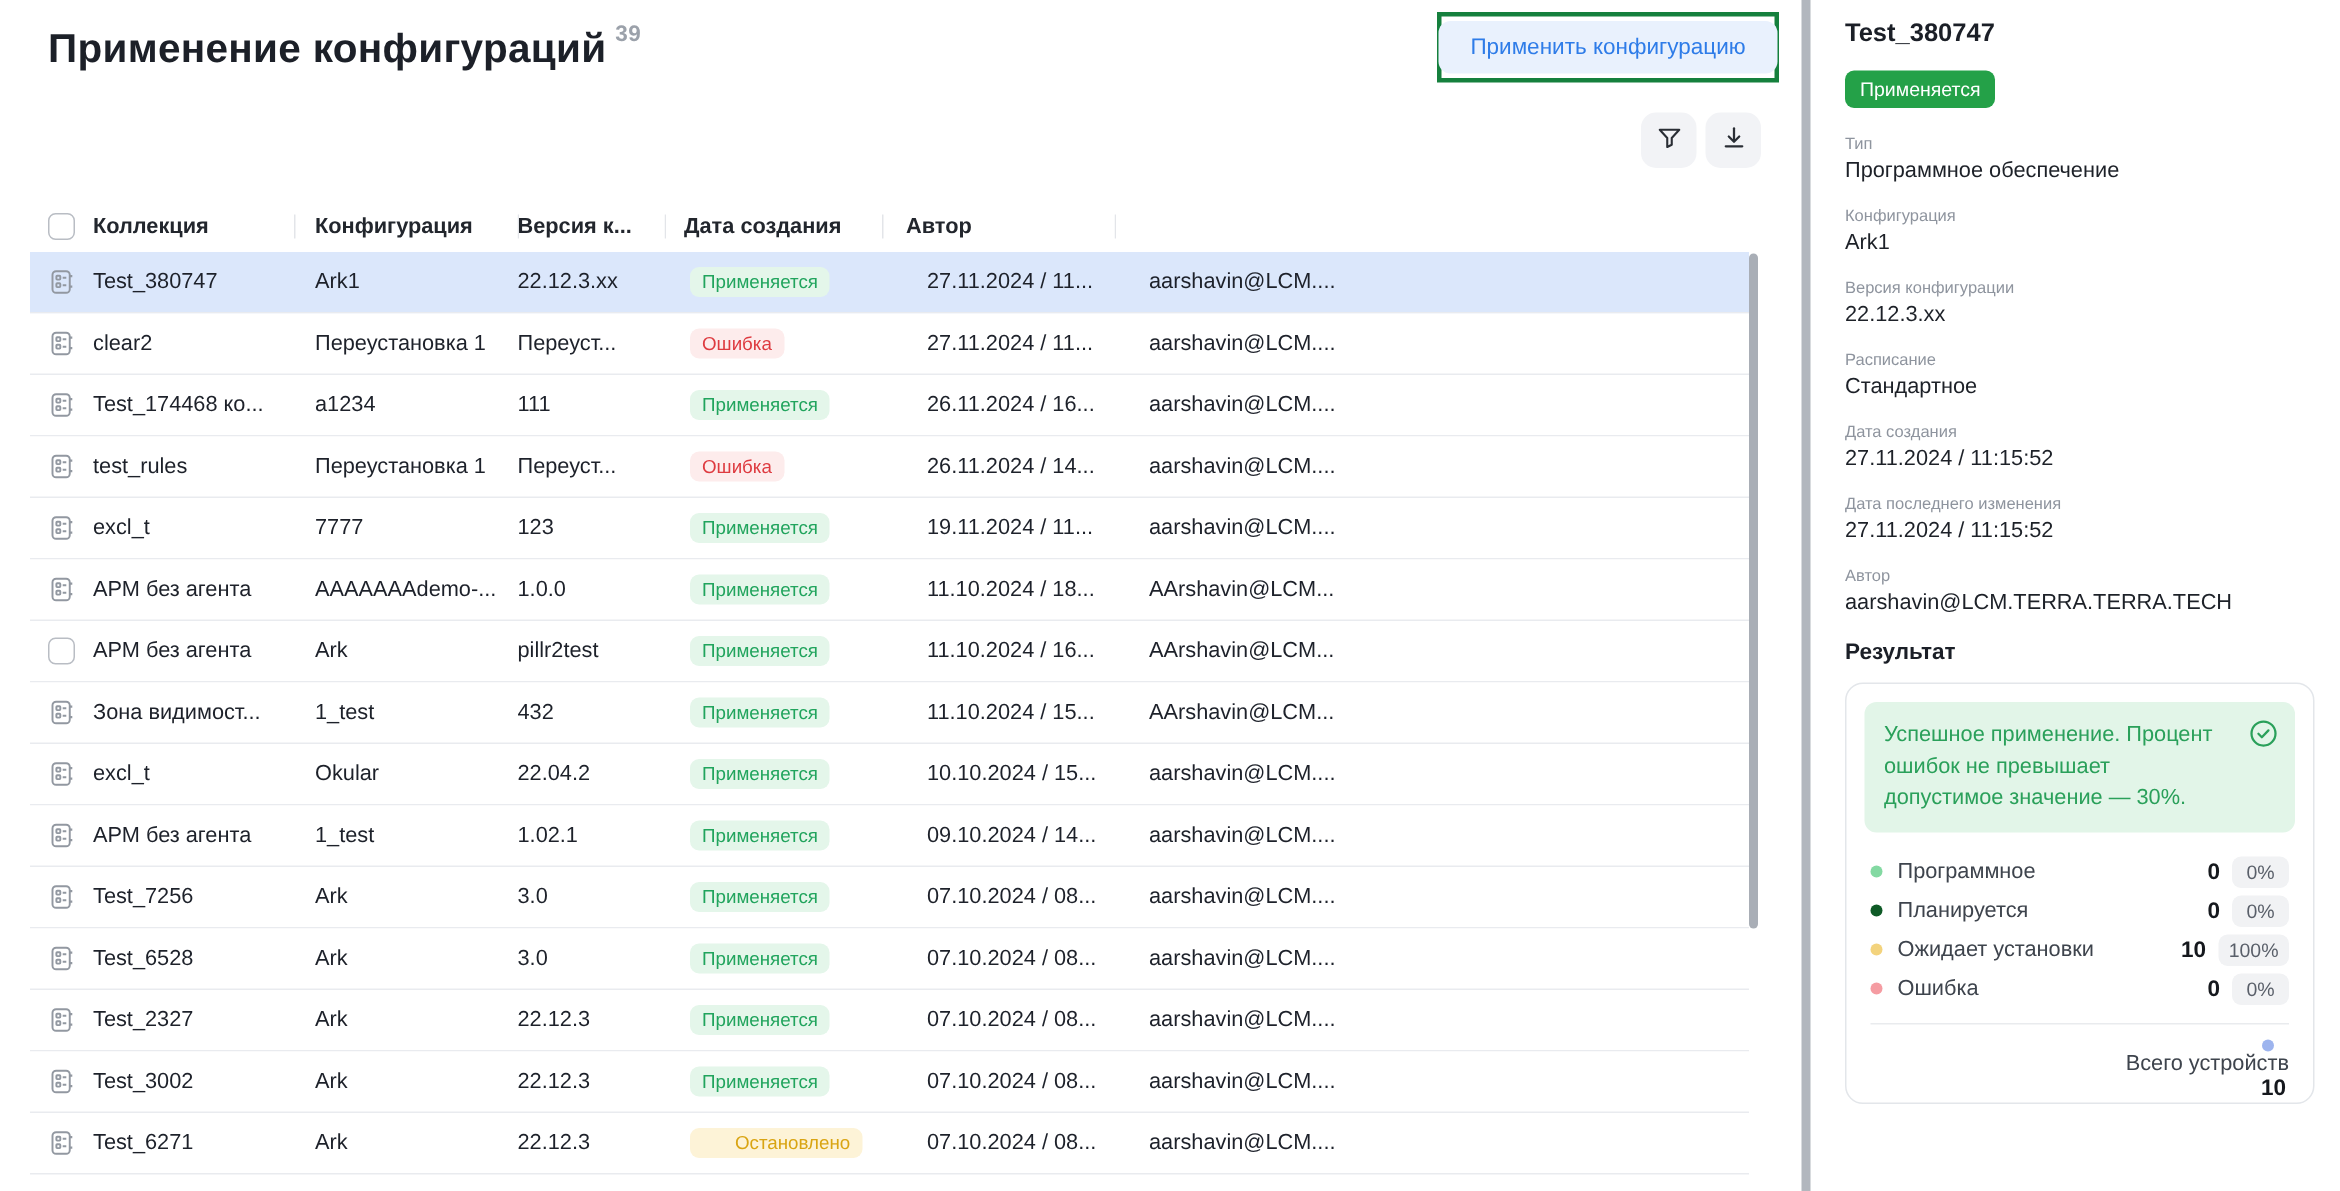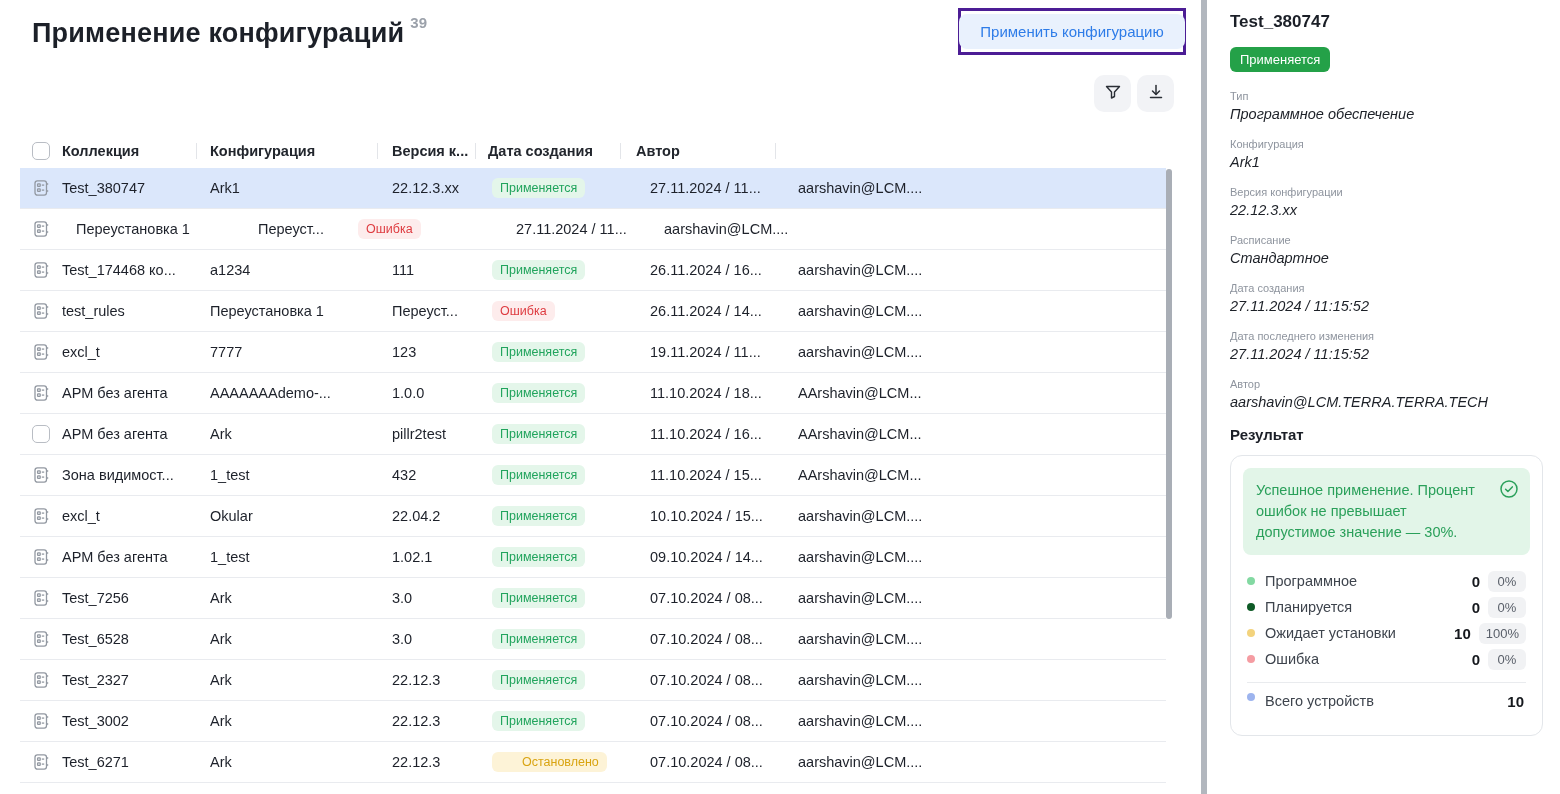--- a/index.html
+++ b/index.html
@@ -5,40 +5,40 @@
   * { margin:0; padding:0; box-sizing:border-box; }
   html,body { width:1560px; height:794px; overflow:hidden; background:#ffffff;
               font-family:"Liberation Sans", sans-serif; color:#1d212a; }
   .abs { position:absolute; }
 
   
   #page-title { left:32px; top:14px; font-size:27px; font-weight:700; color:#1c2028; letter-spacing:.2px; }
   #page-title sup { font-size:15px; font-weight:600; color:#9ba1aa; margin-left:6px; vertical-align:14px; }
 
   #annotation-box { left:958px; top:8px; width:228px; height:47px;
-                    border:3px solid #4c1d95; display:flex; align-items:center; justify-content:center; }
+                    border:3px solid #15803d; display:flex; align-items:center; justify-content:center; }
   #apply-btn { border:none; background:#e9f1fd; color:#2e7ce8; font-size:15px;
                font-family:inherit; padding:9px 21px; border-radius:8px; cursor:pointer; white-space:nowrap; }
 
   .iconbtn { top:75px; width:37px; height:37px; border-radius:10px; background:#f2f3f6;
              display:flex; align-items:center; justify-content:center; cursor:pointer; border:none; }
   #filter-btn { left:1094px; }
   #download-btn { left:1137px; }
 
   
   #table { left:20px; top:134px; width:1146px; }
   .thead { display:flex; height:34px; align-items:center; font-weight:700; font-size:14.5px; color:#22262d; }
   .trow  { display:flex; height:41px; align-items:center; font-size:14.5px; border-bottom:1px solid #e9ebef;
            background:#fff; cursor:pointer; }
   .trow.selected { background:#dbe7fb; }
   .c { display:flex; align-items:center; height:100%; overflow:hidden; white-space:nowrap; }
   .c0 { width:42px;  padding-left:12px; }
   .c1 { width:134px; }
   .c2 { width:149px; padding-left:14px; }
-  .c3 { width:98px;  padding-left:15px;margin-left:32px; }
+  .c3 { width:98px;  padding-left:0; }
   .c4 { width:162px; padding-left:17px; }
   .c5 { width:145px; padding-left:13px; }
   .c6 { width:155px; padding-left:16px; }
   .c7 { flex:1; }
   .thead .c2,.thead .c3,.thead .c4,.thead .c5,.thead .c6,.thead .c7 { position:relative; }
   .thead .c2::before,.thead .c3::before,.thead .c4::before,.thead .c5::before,
   .thead .c6::before,.thead .c7::before {
      content:""; position:absolute; left:0; top:9px; width:1px; height:16px; background:#e3e5e9; }
 
   .cbx { width:18px; height:18px; border:1.5px solid #b9bdc4; border-radius:5px; background:#fff; display:inline-block; }
@@ -54,36 +54,36 @@
   #table-scrollbar { left:1166px; top:169px; width:6px; height:450px; border-radius:3px; background:#a9aeb6; }
   #panel-divider   { left:1201px; top:0; width:6px; height:794px; background:#b2b7be; }
 
   
   #details { left:1207px; top:0; width:353px; height:794px; padding:12px 17px 0 23px; overflow:hidden; }
   #details h2 { font-size:17px; font-weight:700; margin-bottom:15px; color:#1b1f27; }
   #details-badge { display:inline-block; background:#24a148; color:#fff; font-size:13px;
                    padding:5px 10px; border-radius:6px; margin-bottom:18px; }
   .field { margin-bottom:16px; }
   .field .lbl { font-size:11px; color:#8e949e; margin-bottom:4px; }
-  .field .val { font-size:14.5px; color:#1d2128;font-style:italic; }
+  .field .val { font-size:14.5px; color:#1d2128; }
 
   #result-heading { font-size:15px; font-weight:700; margin:10px 0 12px; color:#1b1f27; }
   #result-card { border:1px solid #e3e6ea; border-radius:12px; padding:12px; }
   #result-msg { position:relative; background:#e2f5e8; border-radius:8px; padding:12px 40px 12px 13px;
                 color:#2aa05a; font-size:14.5px; line-height:1.45; }
   #result-msg .ck { position:absolute; top:11px; right:11px; }
   .stats { margin:13px 4px 0; }
   .srow { display:flex; align-items:center; height:26px; font-size:14.5px; color:#3e444d; }
   .dot { width:8px; height:8px; border-radius:50%; margin-right:10px; flex:0 0 auto; }
   .slabel { flex:1; }
   .sval { font-weight:700; color:#15181d; font-size:15px; margin-right:8px; }
   .spill { background:#f1f2f4; color:#595f69; font-size:13px; border-radius:6px;
            padding:3px 7px; min-width:38px; text-align:center; }
   .sep { height:1px; background:#e9ebee; margin:10px 4px; }
-  .total { display:flex; align-items:flex-start; height:30px; font-size:14.5px; color:#3e444d; padding:0 4px; }
+  .total { display:flex; align-items:flex-end; height:30px; font-size:14.5px; color:#3e444d; padding:0 4px;flex-direction:column; }
   .total .sval { margin-right:2px; }
 </style>
 </head>
 <body>
 
 <h1 id="page-title" class="abs">
   <span>Применение конфигураций</span><sup>39</sup>
 </h1>
 
 <div id="annotation-box" class="abs">
@@ -151,20 +151,21 @@
           <rect x="3" y="1.8" width="11.5" height="14.4" rx="2.4"></rect>
           <rect x="5.6" y="4.8" width="2.6" height="2.6" rx="0.5"></rect>
           <path d="M9.8 6.1h2.4"></path>
           <rect x="5.6" y="9.8" width="2.6" height="2.6" rx="0.5"></rect>
           <path d="M9.8 11.1h2.4"></path>
           <path d="M14.5 5h1.7M14.5 12h1.7" stroke-width="1.5"></path>
         </svg>
       </span>
 
     </div>
+    <div class="c c1 cell-collection">clear2</div>
     <div class="c c2 cell-configuration">Переустановка 1</div>
     <div class="c c3 cell-version">Переуст...</div>
     <div class="c c4">
           <span class="badge cell-status b-error">Ошибка</span>
         </div>
     <div class="c c5 cell-created">27.11.2024 / 11...</div>
     <div class="c c6 cell-author">aarshavin@LCM....</div>
     <div class="c c7"></div>
   </div>
       <div class="trow">

